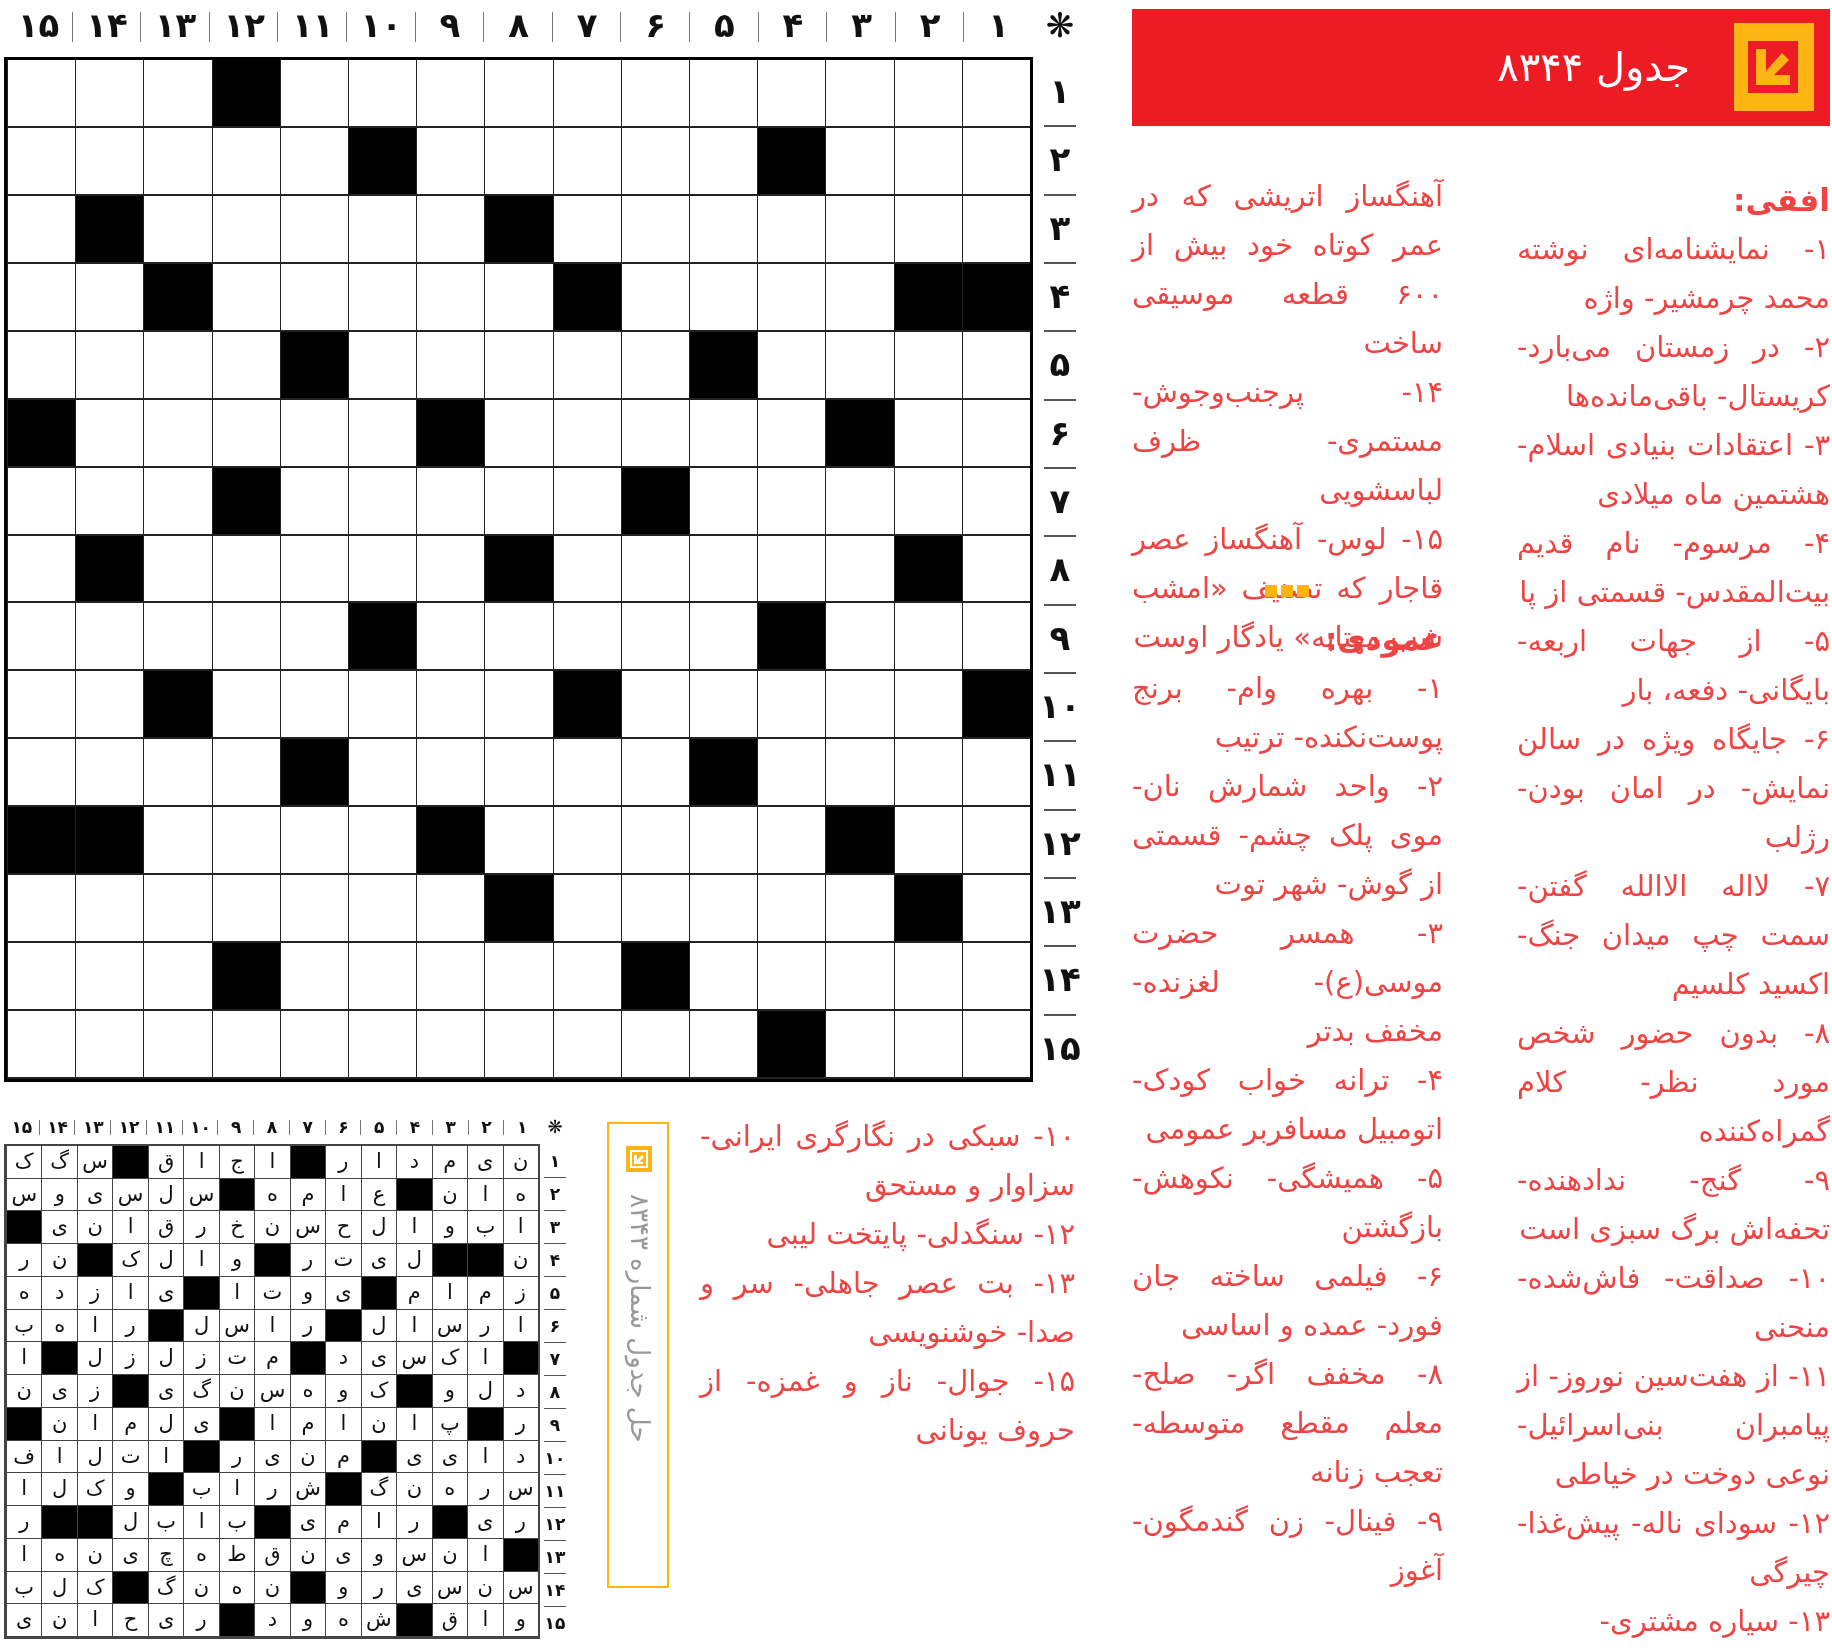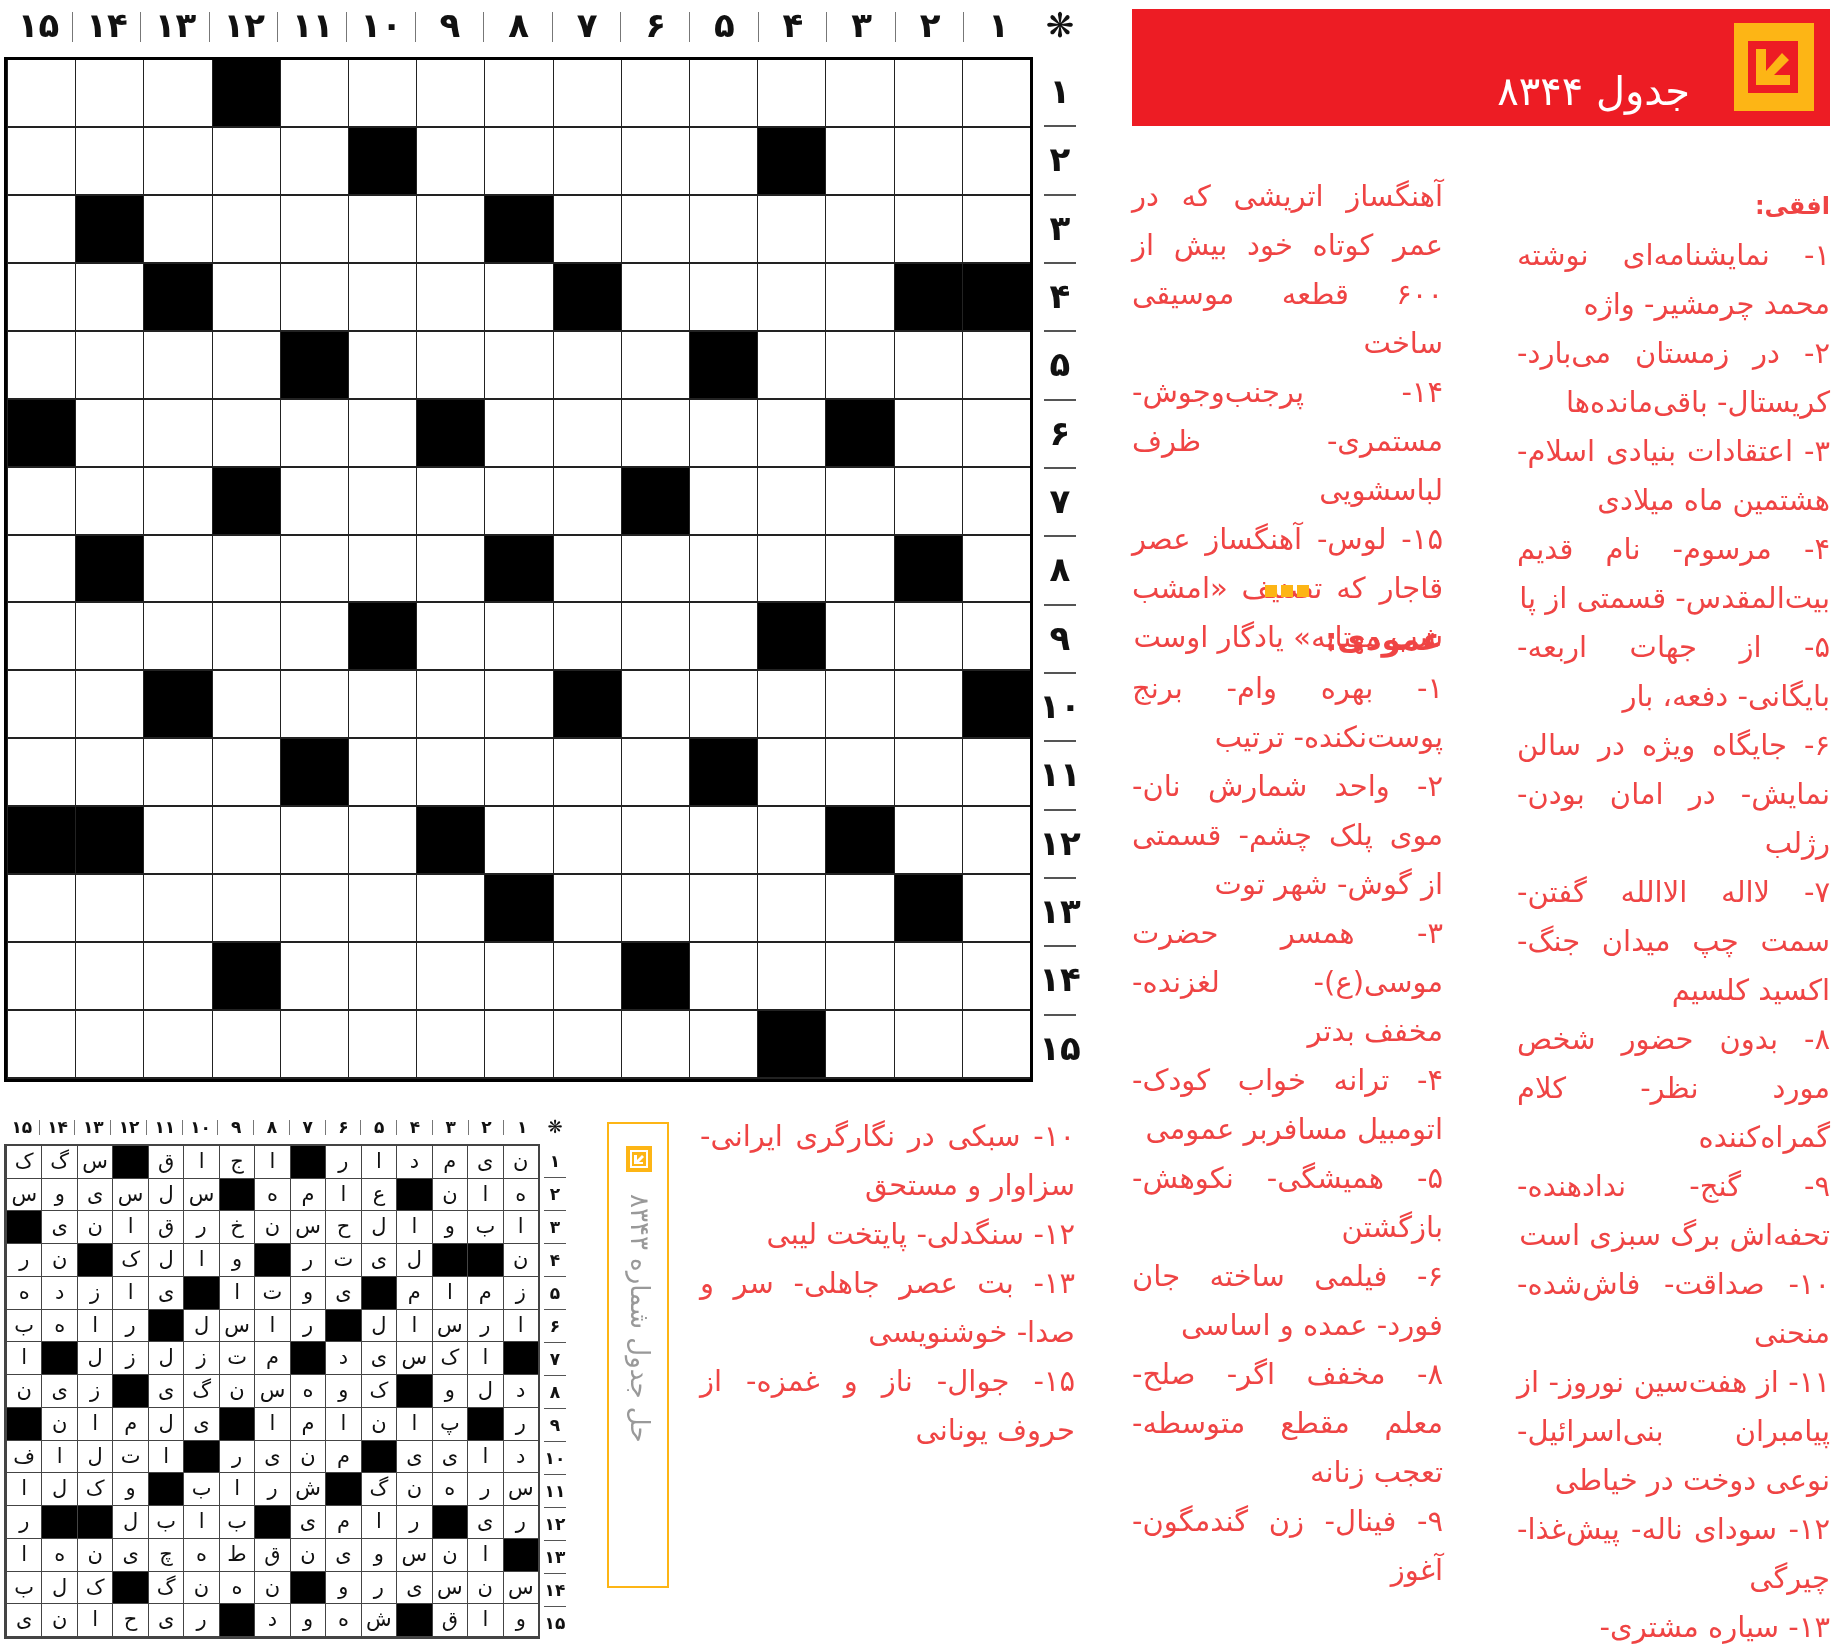--- a/index.html
+++ b/index.html
@@ -16,27 +16,27 @@
           display: grid; grid-template-columns: repeat(15, 1fr); grid-template-rows: repeat(15, 1fr); direction: rtl; }
   .grid .c { border-left: 1.5px solid #222; border-bottom: 2px solid #222; background: #fff; }
   .grid .c.b { background: #000; }
 
   .row-labels { position: absolute; left: 1038px; top: 57px; width: 44px; height: 1025px; display: flex; flex-direction: column; }
   .row-labels .r { flex: 1; text-align: center; font-weight: bold; font-size: 34px; display: flex; align-items: center; justify-content: center; position: relative; }
   .row-labels .r + .r::before { content: ""; position: absolute; left: 6px; right: 6px; top: 0; border-top: 2px solid #555; }
 
   
   .banner { position: absolute; left: 1132px; top: 9px; width: 698px; height: 117px; background: #ED1C24; }
-  .banner .title { position: absolute; right: 140px; top: 0; height: 139px; line-height: 117px; color: #fff; font-size: 40px; direction: rtl; font-family: "DejaVu Sans", sans-serif; margin-top: 24px; }
+  .banner .title { position: absolute; right: 140px; top: 0; height: 139px; line-height: 117px; color: #fff; font-size: 40px; direction: rtl; font-family: "DejaVu Sans", sans-serif; }
   .logo { position: absolute; right: 16px; top: 14px; width: 80px; height: 88px; background: #FDB515; }
   .logo svg { position: absolute; left: 0; top: 0; }
 
   
   .clues { position: absolute; direction: rtl; text-align: justify; font-size: 29px; line-height: 49px; color: #ef4444; }
-  .clues .head { font-weight: bold; font-size: 24px; display: block; margin-top: 6px; }
+  .clues .head { font-weight: bold; font-size: 31px; display: block; }
   .clues .item { display: block; }
   .col-right { left: 1517px; top: 176px; width: 313px; }
   .col-left { left: 1132px; top: 172px; width: 311px; }
   .col-bottom { left: 700px; top: 1112px; width: 375px; }
   .dots { position: absolute; left: 1265px; top: 585px; display: flex; gap: 4px; }
   .dots span { width: 12px; height: 12px; background: #FDB515; display: block; }
   .vhead { position: absolute; left: 1132px; top: 615px; width: 311px; direction: rtl; font-weight: bold; font-size: 31px; line-height: 49px; }
 
   
   .sol-label { position: absolute; left: 607px; top: 1122px; width: 62px; height: 466px; border: 2px solid #FDB515; }

